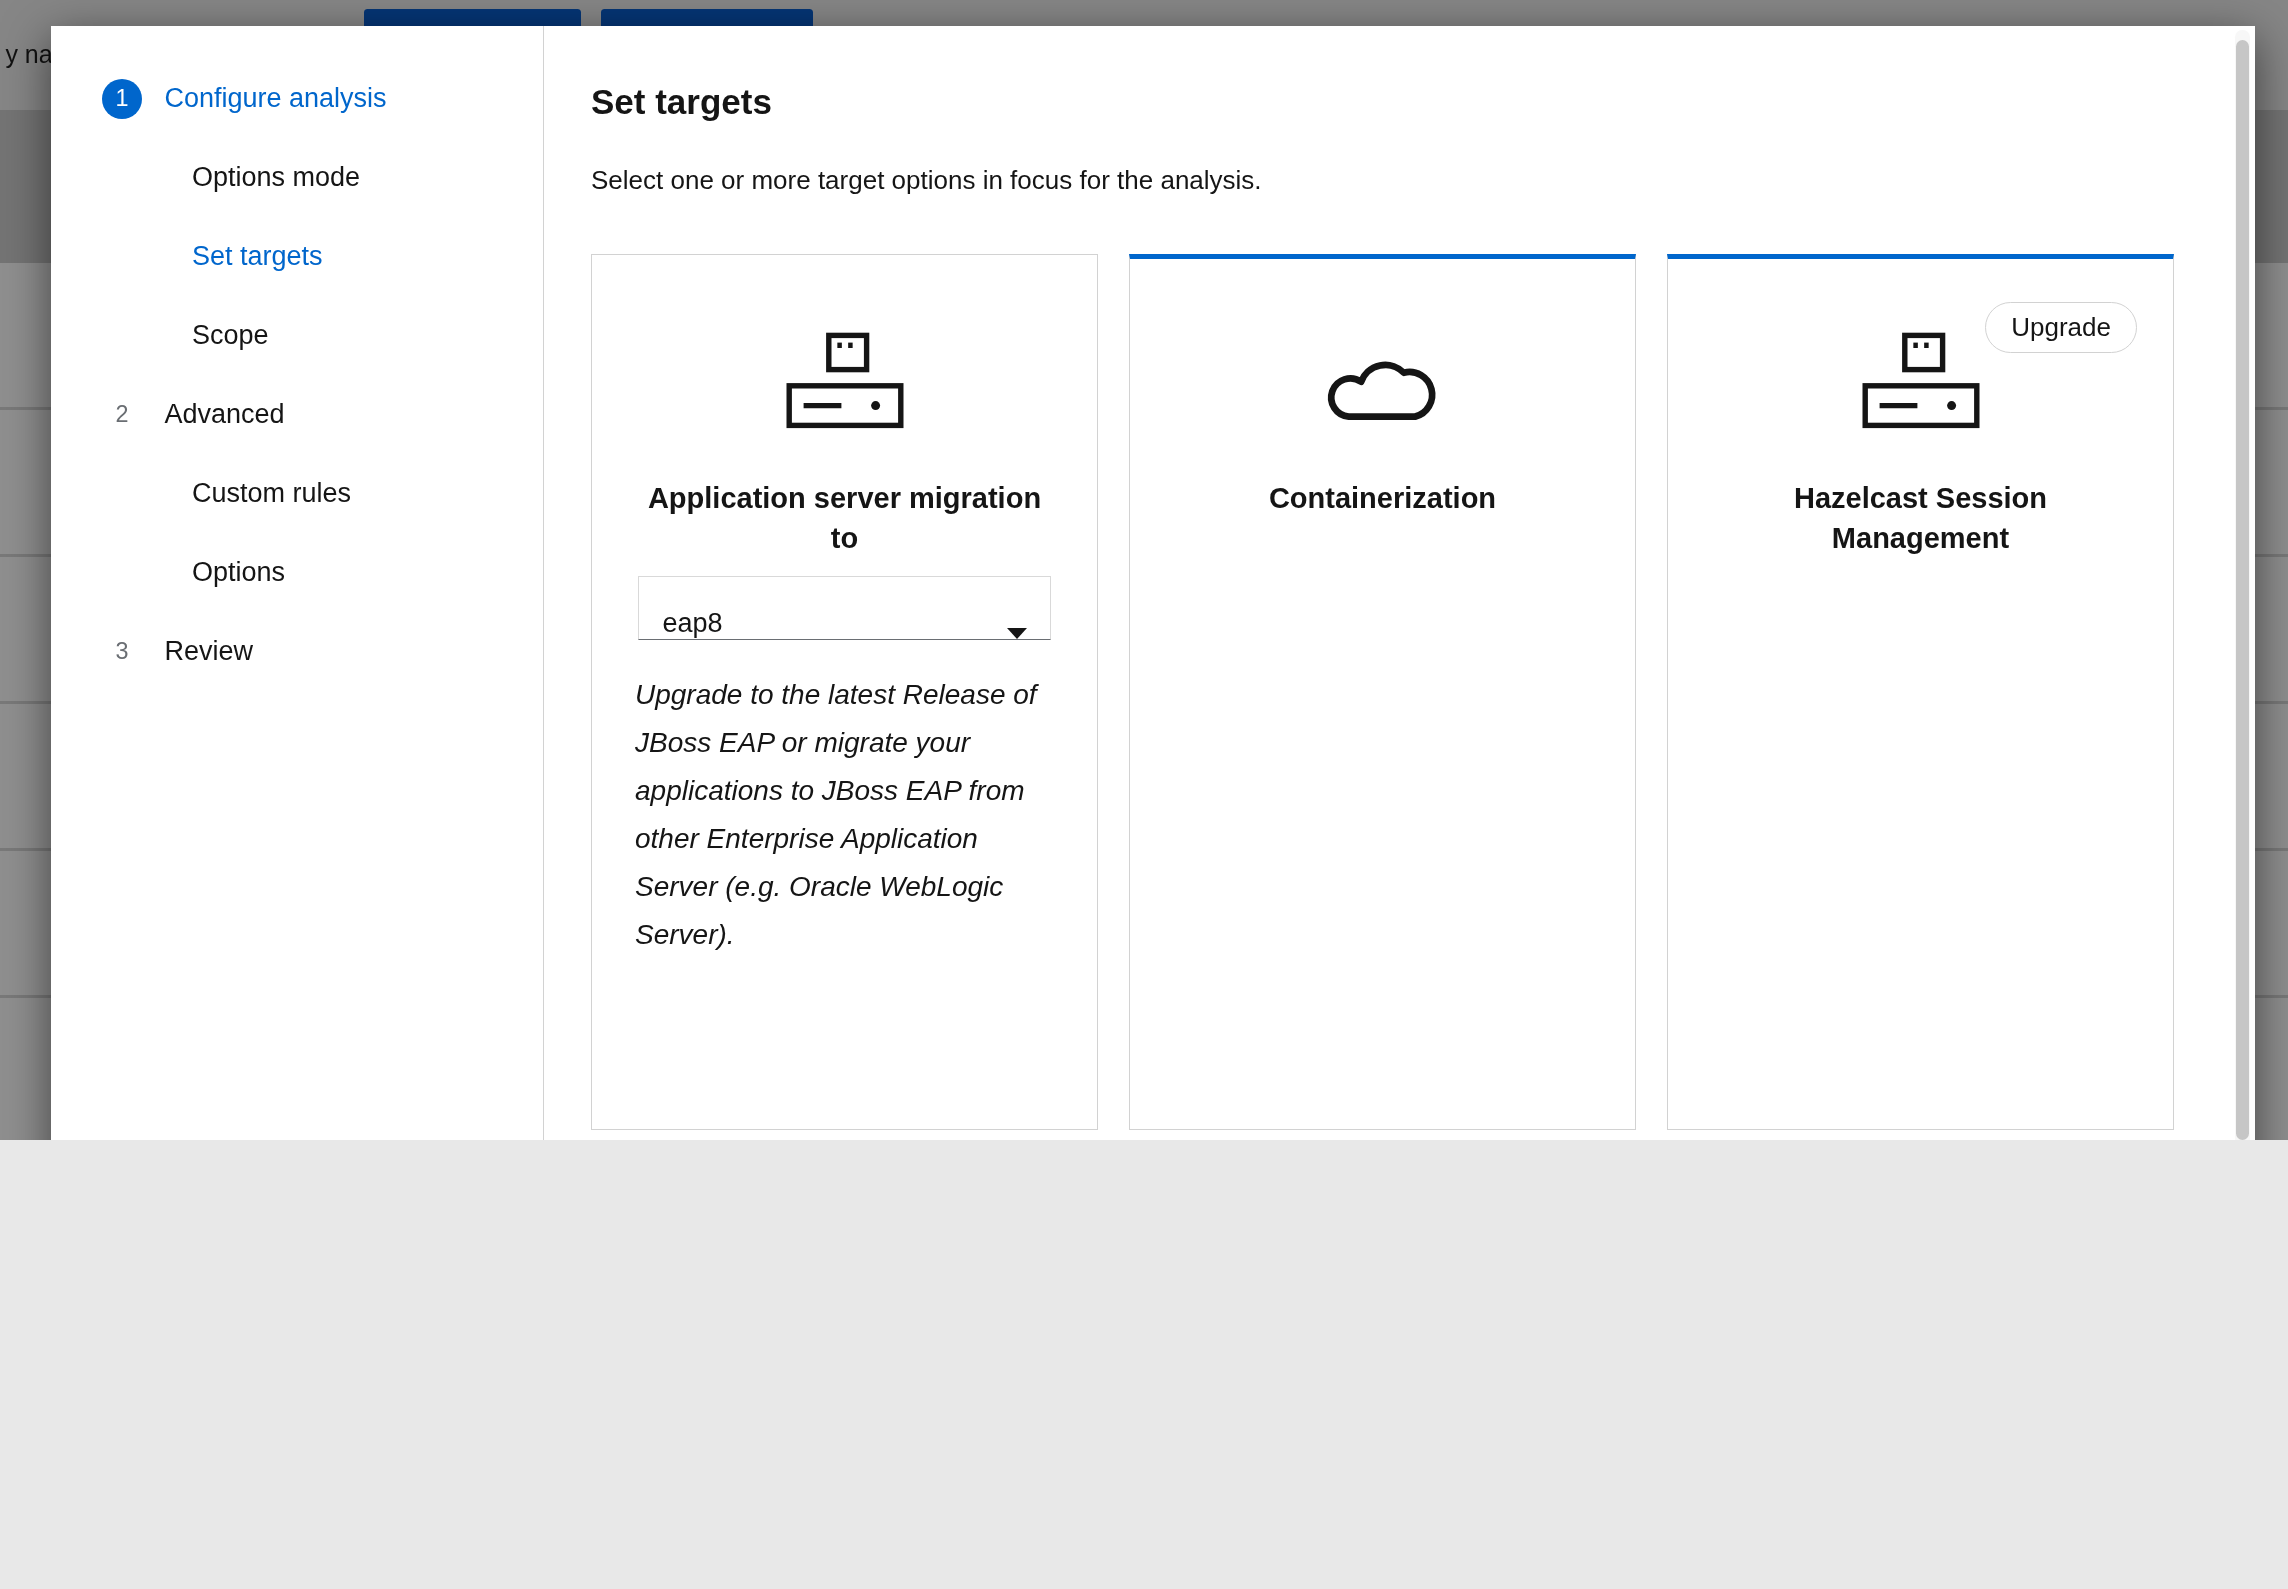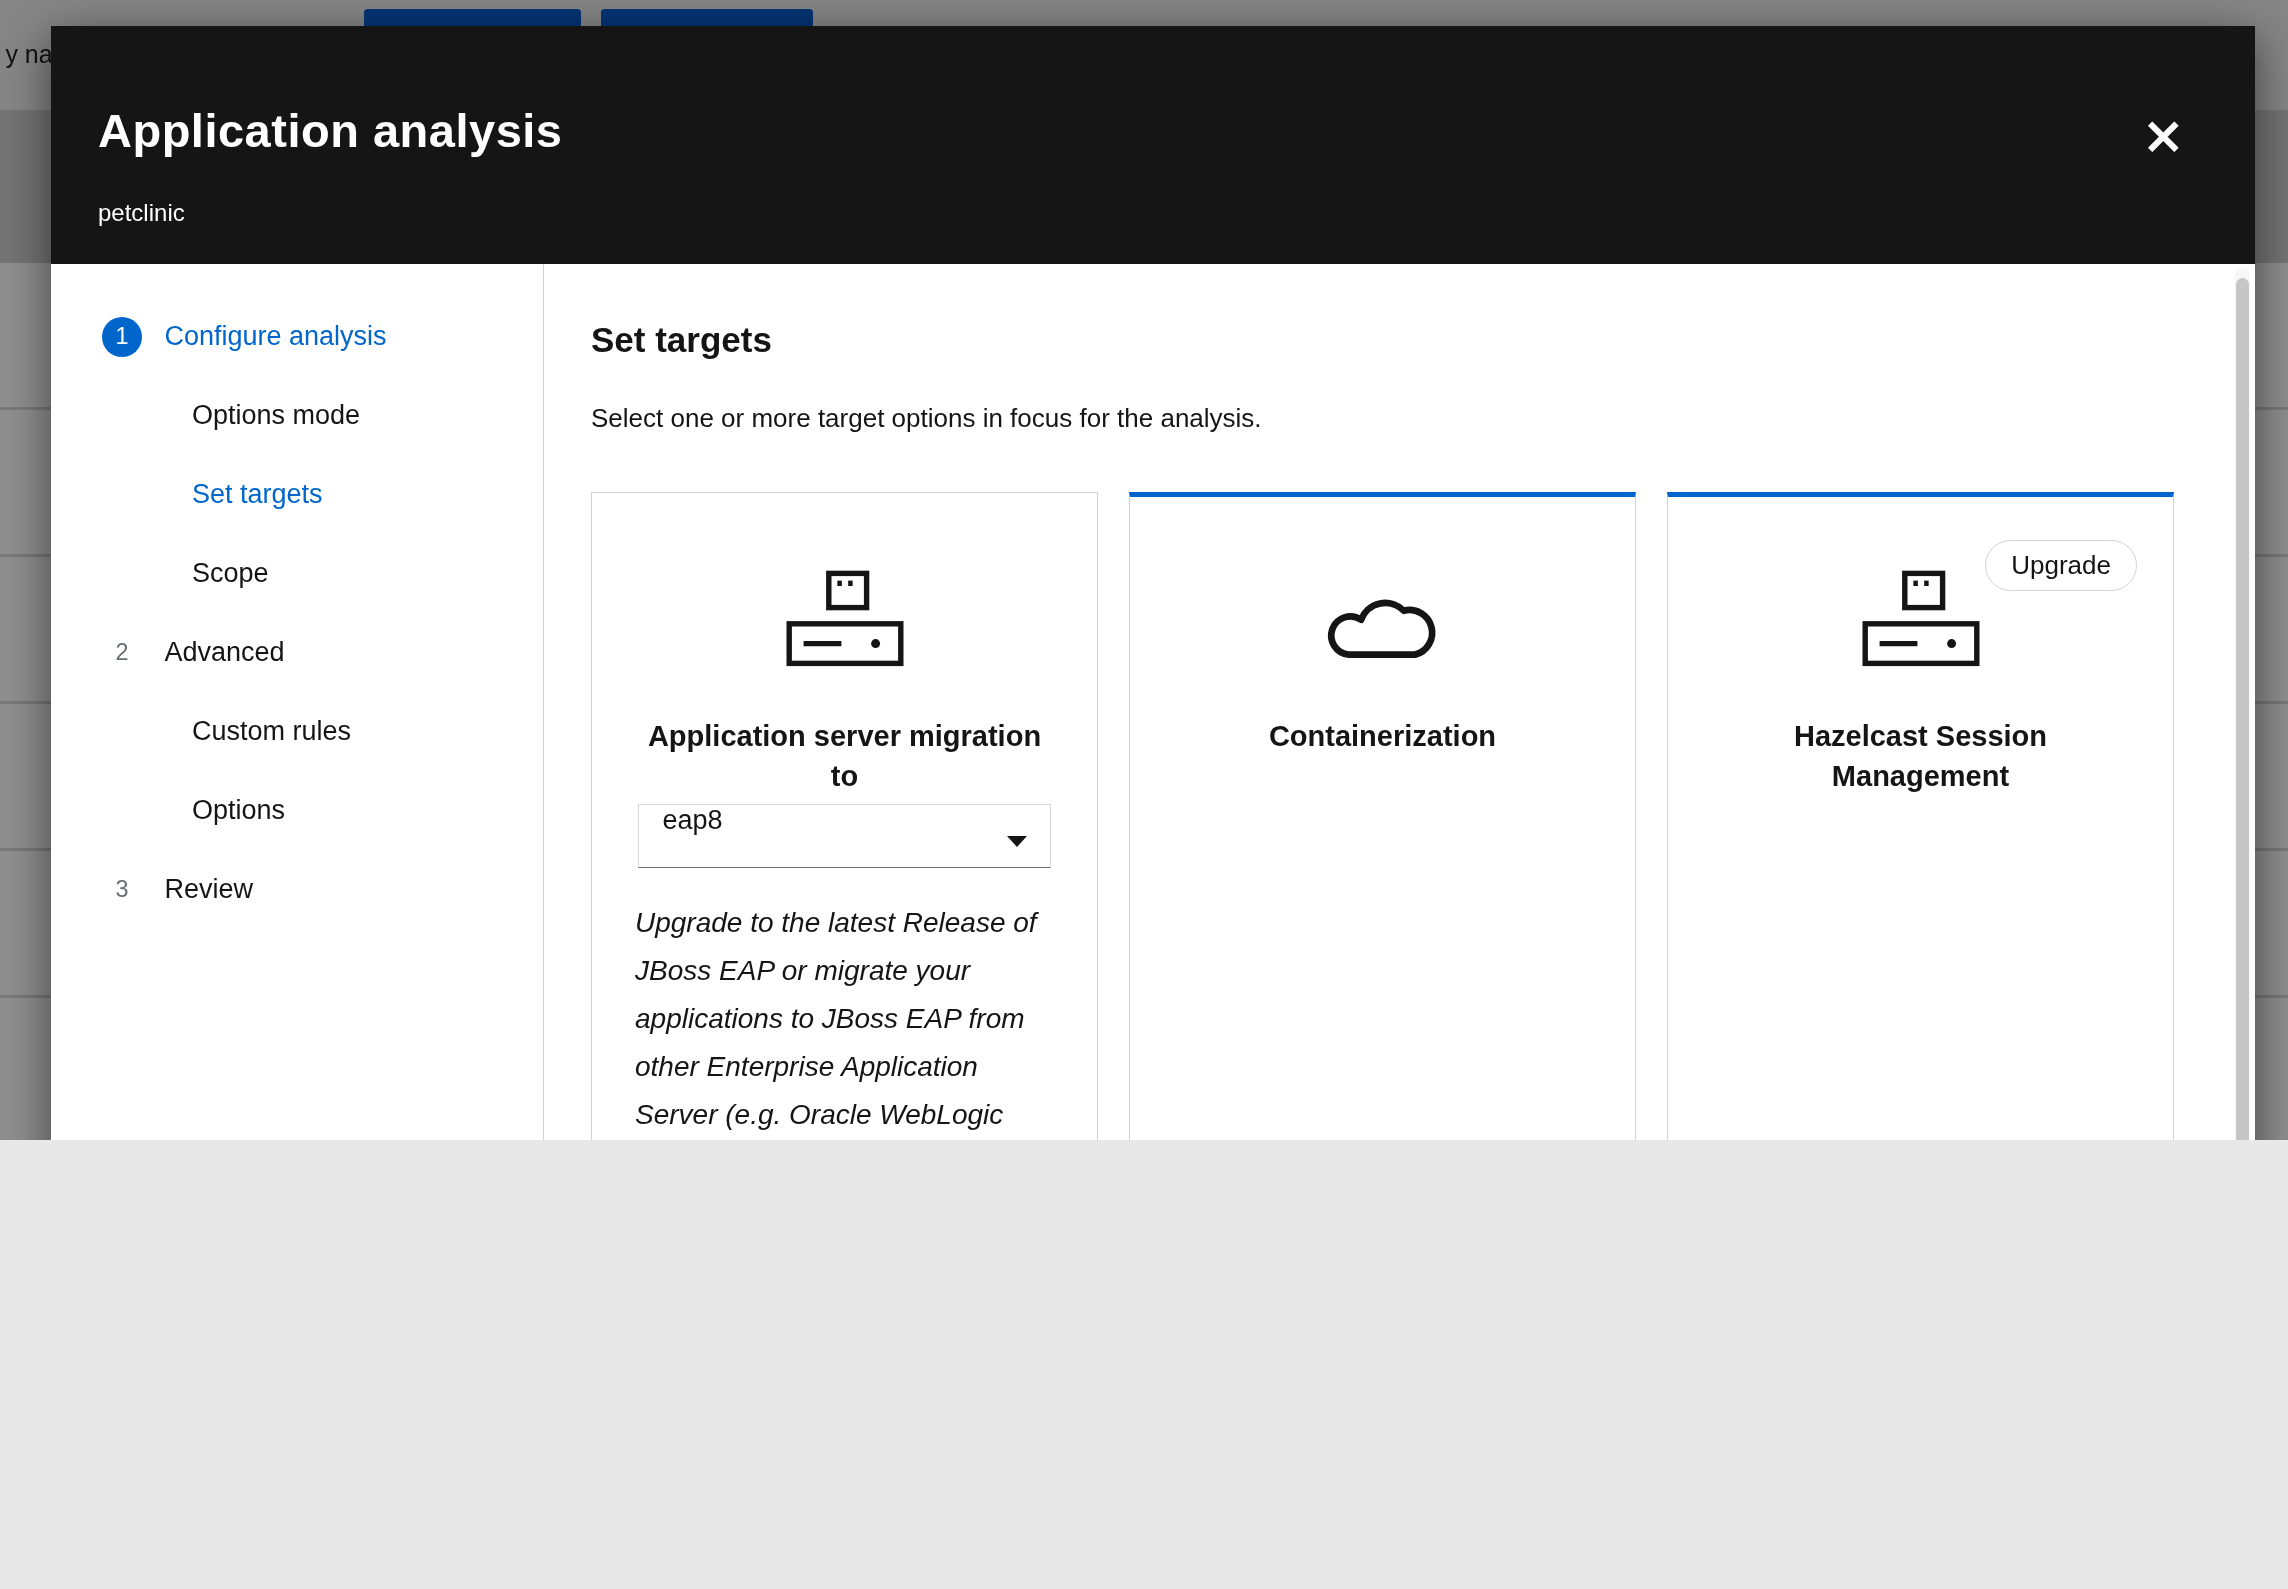--- a/index.html
+++ b/index.html
@@ -72,24 +72,24 @@
   .card {
     width: 514px; height: 876px; background: #ffffff;
     border: 0.9px solid #d2d2d2; position: relative;
     padding: 0 43px; text-align: center; cursor: pointer;
   }
   .card.selected { border-top: 5.4px solid #0066cc; }
   .card-icon { margin-top: 70px; height: 117px; display: flex; align-items: center; justify-content: center; }
   .card.selected .card-icon { margin-top: 66px; }
   .card-title { font-size: 29px; font-weight: 700; line-height: 40px; margin-top: 36px; color: #151515; }
   .card-select {
-    margin: 8px auto 0; width: 413px; height: 64px;
+    margin: 18px auto 0; width: 413px; height: 64px;
     border: 0.9px solid #d9d9d9; border-bottom: 1.8px solid #6a6e73;
-    background: #ffffff; display: flex; align-items: flex-start;
-    padding: 0 23.4px; font-size: 27px; color: #151515; cursor: pointer; text-align: left; flex-direction: column;
+    background: #ffffff; display: flex; align-items: flex-end;
+    padding: 0 23.4px; font-size: 27px; color: #151515; cursor: pointer; text-align: left;
   }
   .select-caret {
     margin-left: auto; width: 0; height: 0;
     border-left: 10px solid transparent; border-right: 10px solid transparent;
     border-top: 11.7px solid #151515;
   }
   .card-desc { font-size: 28px; line-height: 48px; text-align: left; margin-top: 34px; color: #151515; }
   .card-desc.after-select { margin-top: 31px; font-style: italic; }
   .card-badge {
     position: absolute; top: 43px; right: 36px;
@@ -129,25 +129,20 @@
     <div class="bg-btn one"></div>
     <div class="bg-btn two"></div>
     <div class="bg-band"></div>
     <div class="bg-rows"></div>
   </div>
 
   <div class="backdrop"></div>
 
   <div class="modal">
 
-    <div class="modal-header">
-      <div class="modal-title">Application analysis</div>
-      <div class="modal-subtitle">petclinic</div>
-      <button class="modal-close">×</button>
-    </div>
 
     <div class="modal-body">
 
       <nav class="wizard-nav">
         <div class="nav-row active-step">
           <span class="step-num">1</span>
           <span class="step-label">Configure analysis</span>
         </div>
         <div class="nav-row sub">
           <span class="step-label">Options mode</span>

